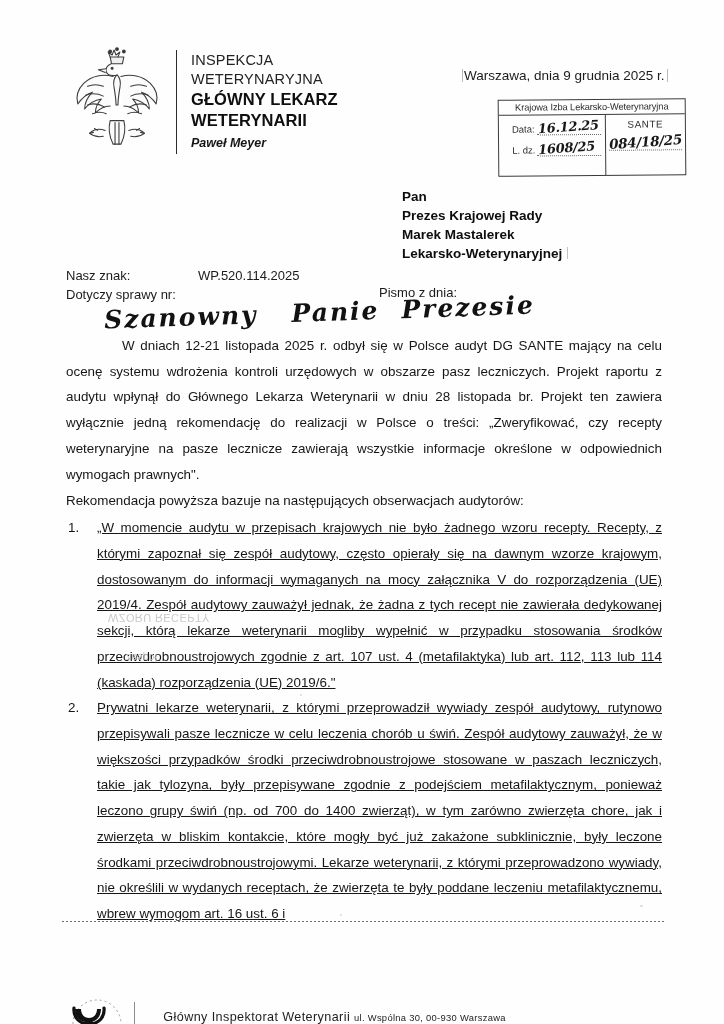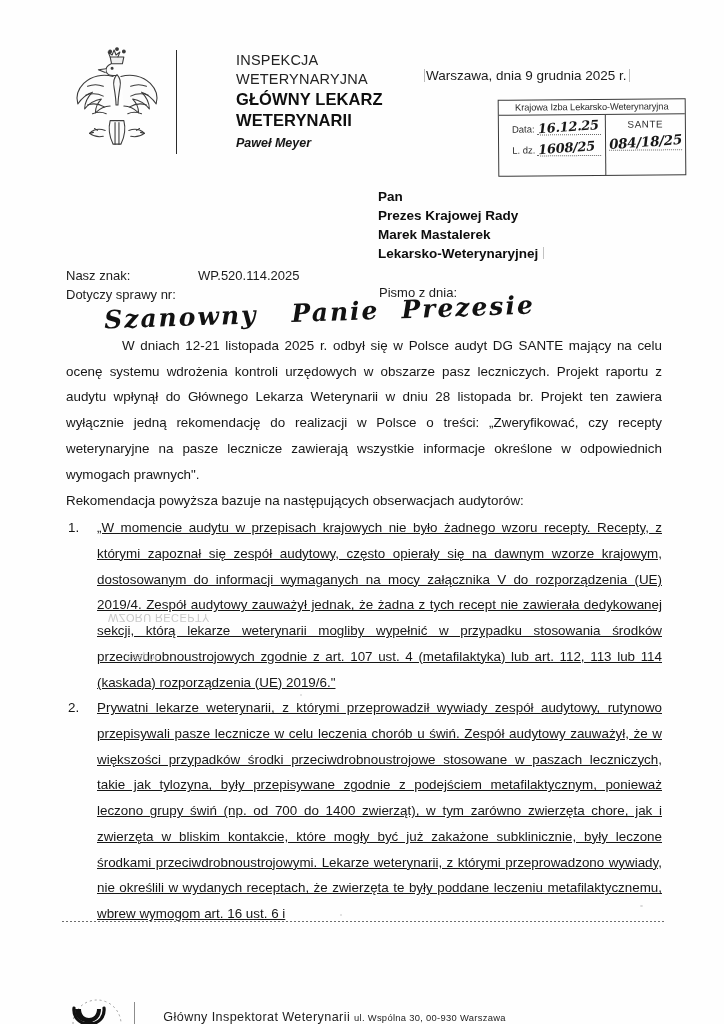--- a/index.html
+++ b/index.html
@@ -42,21 +42,20 @@
   .lh-divider {
     width: 1px;
     align-self: stretch;
     background: #2b2b2b;
     margin: 6px 14px 10px 10px;
     height: 104px;
   }
   .lh-text {
     padding-top: 7px;
     line-height: 1.30;
-    margin-left: 45px;
   }
   .lh-l1, .lh-l2 {
     font-size: 14.5px;
     letter-spacing: 0.2px;
     color: #232323;
   }
   .lh-l3, .lh-l4 {
     font-size: 16.5px;
     font-weight: bold;
     letter-spacing: 0.1px;
@@ -66,21 +65,21 @@
     font-size: 12.5px;
     font-weight: bold;
     font-style: italic;
     margin-top: 3px;
     color: #151515;
   }
 
   
   .place-date {
     position: absolute;
-    left: 424px;
+    left: 462px;
     top: 68px;
     font-size: 13.5px;
     color: #1b1b1b;
     white-space: nowrap;
   }
   .pd-tick {
     display: inline-block;
     width: 1px;
     height: 13px;
     background: #b9b9b9;
@@ -163,21 +162,21 @@
   
   .addressee {
     position: absolute;
     left: 378px;
     top: 187px;
     font-size: 13.5px;
     font-weight: bold;
     line-height: 1.42;
     color: #0d0d0d;
   }
-  .addressee div { white-space: nowrap; }
+  .addressee div { white-space: nowrap; margin-left: 24px; }
   .addr-tick {
     display: inline-block;
     width: 1px;
     height: 12px;
     background: #c2c2c2;
     margin-left: 5px;
     vertical-align: -1px;
   }
 
   

